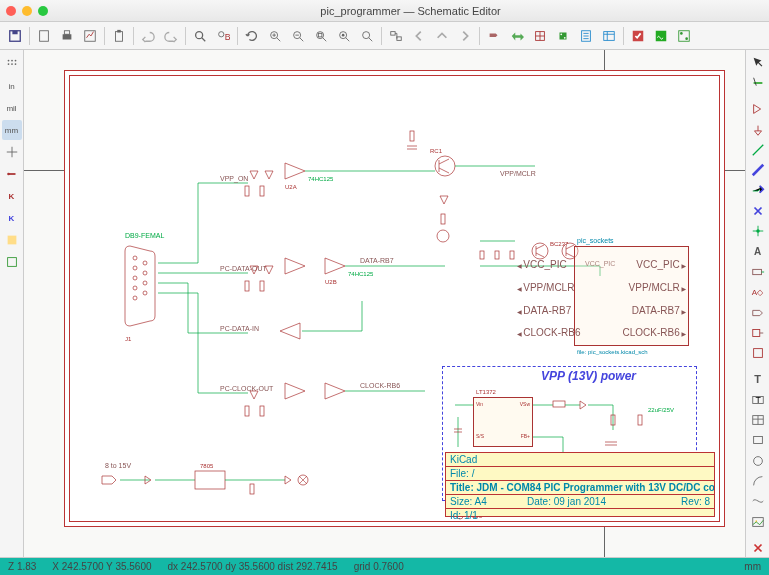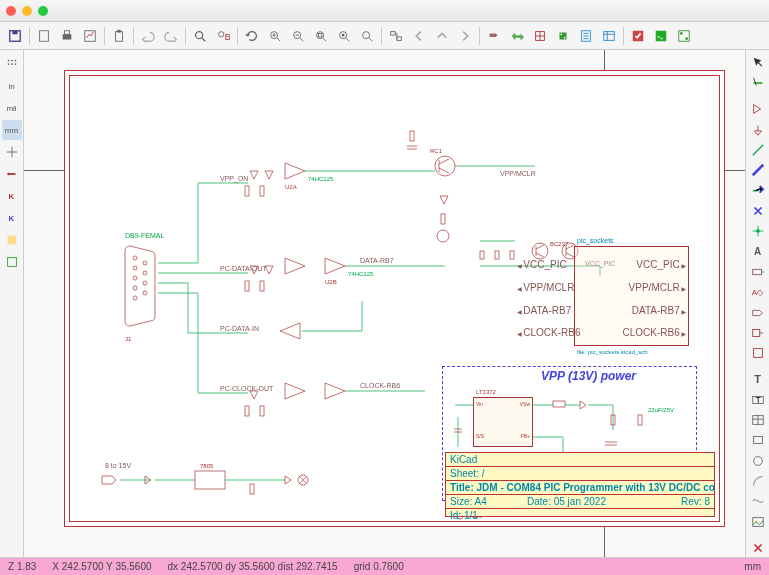--- a/index.html
+++ b/index.html
@@ -23,34 +23,35 @@
 .titleblock div{border-bottom:1px solid #b33;padding:1px 4px;overflow:hidden;white-space:nowrap}
 .vpp-block{position:absolute;right:22px;top:290px;width:255px;height:135px;border:1px dashed #44d;font-size:9px}
 .vpp-lbl{position:absolute;top:2px;right:60px;color:#44d;font-style:italic;font-weight:bold;font-size:12px}
 .wire-g{stroke:#0a4;stroke-width:0.7;fill:none}
 .wire-r{stroke:#a33;stroke-width:0.7;fill:none}
 .txt-g{fill:#0a4;font-size:6px}
 .txt-r{fill:#a33;font-size:6px}
 .txt-b{fill:#855;font-size:6px}
 .crosshair-h{position:absolute;left:0;right:0;height:1px;background:#666;top:120px;pointer-events:none}
 .crosshair-v{position:absolute;top:0;bottom:0;width:1px;background:#666;left:580px;pointer-events:none}
-.statusbar{position:absolute;left:0;right:0;bottom:0;height:18px;background:#f9a8d4;border-top:1px solid #ccc;display:flex;align-items:center;padding:0 8px;gap:16px;font-size:9px;color:#444}
+.statusbar{position:absolute;left:0;right:0;bottom:0;height:18px;background:#14b8a6;border-top:1px solid #ccc;display:flex;align-items:center;padding:0 8px;gap:16px;font-size:9px;color:#444}
 .netlabel{font-size:7px}
 .hsheet{position:absolute;border:1px solid #a33;background:rgba(255,240,220,0.3)}
 .chip{position:absolute;border:1px solid #a33;background:#fffaf0}
 </style>
 </head>
 <body>
 
 <div class="titlebar">
  <div class="traffic">
   <div class="tdot tr"></div>
   <div class="tdot ty"></div>
   <div class="tdot tg"></div>
  </div>
+ <div class="title">pic_programmer — Schematic Editor</div>
 </div>
 
 <div class="toolbar">
  <div class="tbtn">
       <svg class="ico" viewBox="0 0 16 16">
         <rect x="2" y="2" width="12" height="12" fill="none" stroke="#448" stroke-width="1.5"></rect>
         <rect x="5" y="2" width="6" height="4" fill="#448"></rect>
       </svg>
     </div>
  <div class="tsep"></div>
@@ -561,26 +562,26 @@
      <path d="M15 50 v30" class="wire-g"></path>
             <path d="M11 62h8M11 65h8" class="wire-r"></path>
      <rect x="100" y="100" width="4" height="10" class="wire-r"></rect>
             <path d="M96 115h12" class="wire-r"></path>
     </svg>
    </div>
 
    <div class="titleblock">
     <div>KiCad</div>
     <div style="display:flex">
-            <span style="flex:1">Sheet: /</span>
+            <span style="flex:1">File: /</span>
           </div>
     <div style="font-weight:bold">Title: JDM - COM84 PIC Programmer with 13V DC/DC converter</div>
     <div style="display:flex">
             <span style="flex:1">Size: A4</span>
-            <span style="flex:2">Date: 05 jan 2022</span>
+            <span style="flex:2">Date: 09 jan 2014</span>
             <span>Rev: 8</span>
           </div>
     <div style="display:flex;border-bottom:none">
             <span>Id: 1/1</span>
           </div>
    </div>
 
   </div>
  </div>
 </div>

